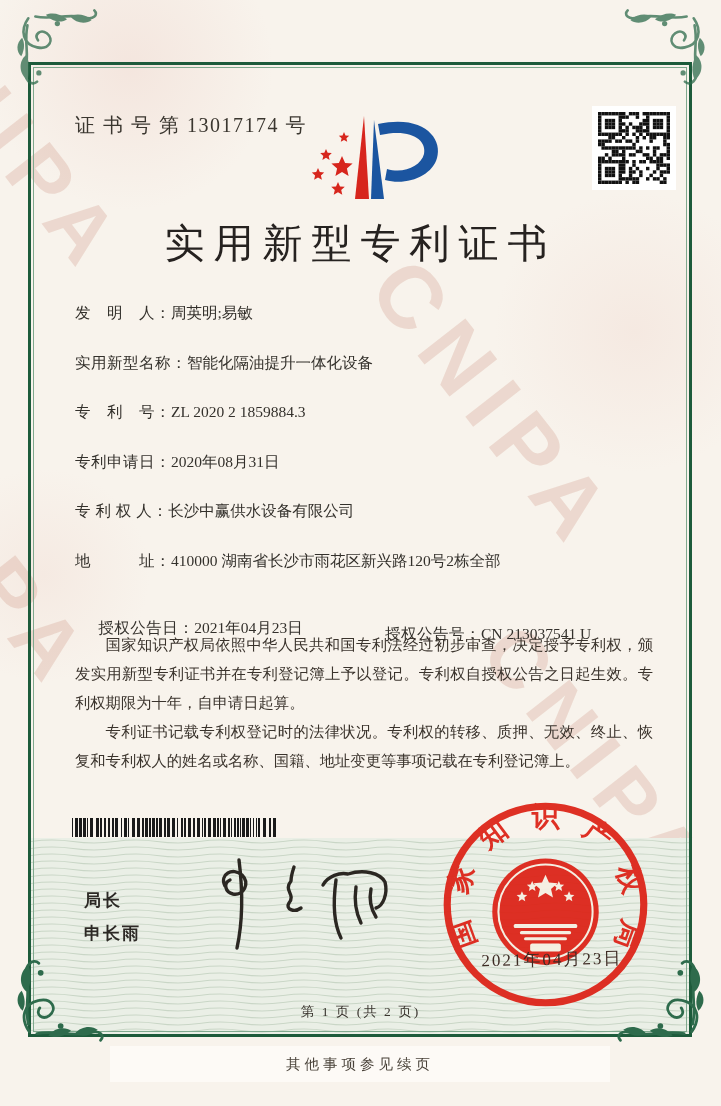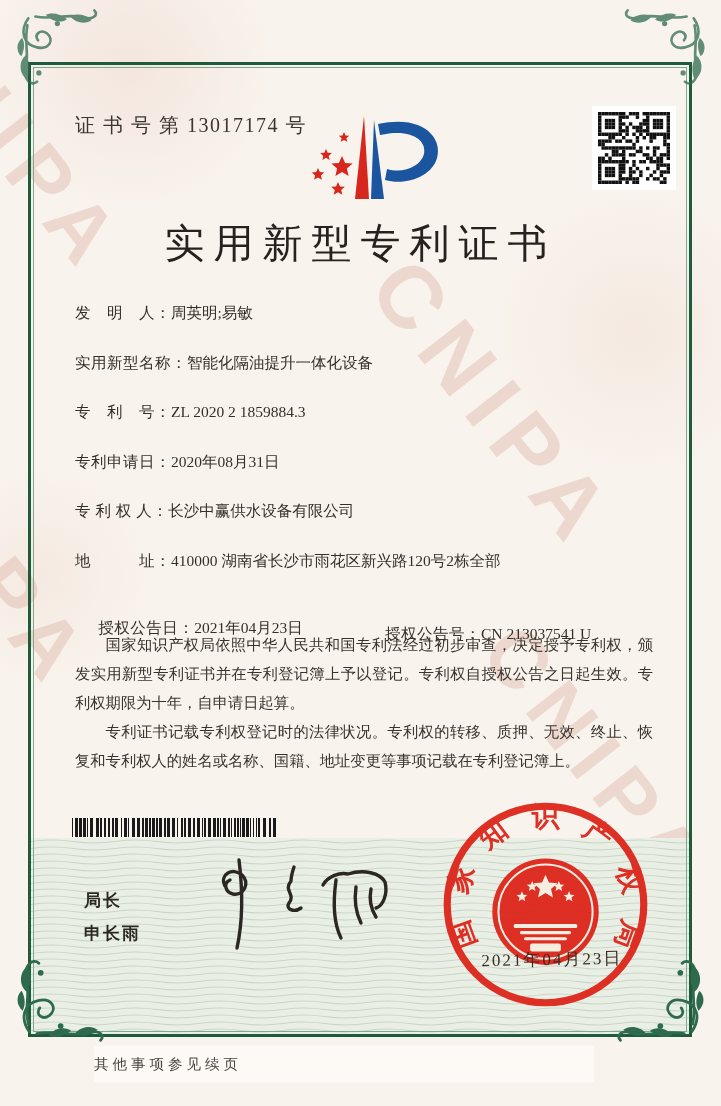--- a/index.html
+++ b/index.html
@@ -52,22 +52,22 @@
   .barcode{position:absolute; left:72px; top:818px; z-index:4;}
   .barcode svg{fill:#1a1a1a;}
   .officer{position:absolute; left:84px; top:884px; z-index:4; font-size:17px; font-weight:bold; line-height:33px; color:#2c2925; letter-spacing:2px;}
   .signature{position:absolute; left:195px; top:850px; z-index:4;}
   .sig-stroke{fill:none; stroke:#2b2722; stroke-width:3.4; stroke-linecap:round; stroke-linejoin:round;}
   .seal{position:absolute; left:438px; top:797px; z-index:4; opacity:.94;}
   .seal-char{font-size:27px; font-weight:bold; fill:#dd2418; text-anchor:middle; font-family:"Liberation Serif","DejaVu Serif",serif;}
   .seal-date{position:absolute; left:452px; top:948px; width:200px; z-index:5; font-size:17px; letter-spacing:2px; color:#3d2b24; transform:rotate(-1deg); text-align:center;}
   .page-footer{position:absolute; left:0; right:0; top:1003px; z-index:4; text-align:center; font-size:13.5px; letter-spacing:2px; color:#3a352f;}
   .note-strip{
-    position:absolute; left:94px; top:1046px; width:500px; height:36px; z-index:4;
-    background:rgba(253,251,246,.92); display:flex; align-items:center; justify-content:flex-start;
+    position:absolute; left:110px; top:1046px; width:500px; height:36px; z-index:4;
+    background:rgba(253,251,246,.92); display:flex; align-items:center; justify-content:center;
   }
   .note-text{font-size:14.5px; letter-spacing:4px; color:#4a433a;}
 </style>
 </head>
 <body>
 
 <div class="page">
 
   <div class="wm" style="left:-52px; top:-18px; font-size:82px;">CNIPA</div>
   <div class="wm" style="left:430px; top:240px; font-size:88px;">CNIPA</div>
@@ -500,18 +500,19 @@
           <rect x="74" y="124" width="62" height="4" rx="1.5"></rect>
           <rect x="80" y="131" width="50" height="3" rx="1.5"></rect>
           <rect x="84" y="137" width="42" height="3" rx="1.5"></rect>
           <rect x="90" y="143" width="30" height="8" rx="2"></rect>
         </g>
       </g>
     </svg>
   </div>
   <div class="seal-date">2021年04月23日</div>
 
+  <div class="page-footer">第 1 页 (共 2 页)</div>
 
   <div class="note-strip">
     <span class="note-text">其他事项参见续页</span>
   </div>
 
 </div>
 
 </body></html>

